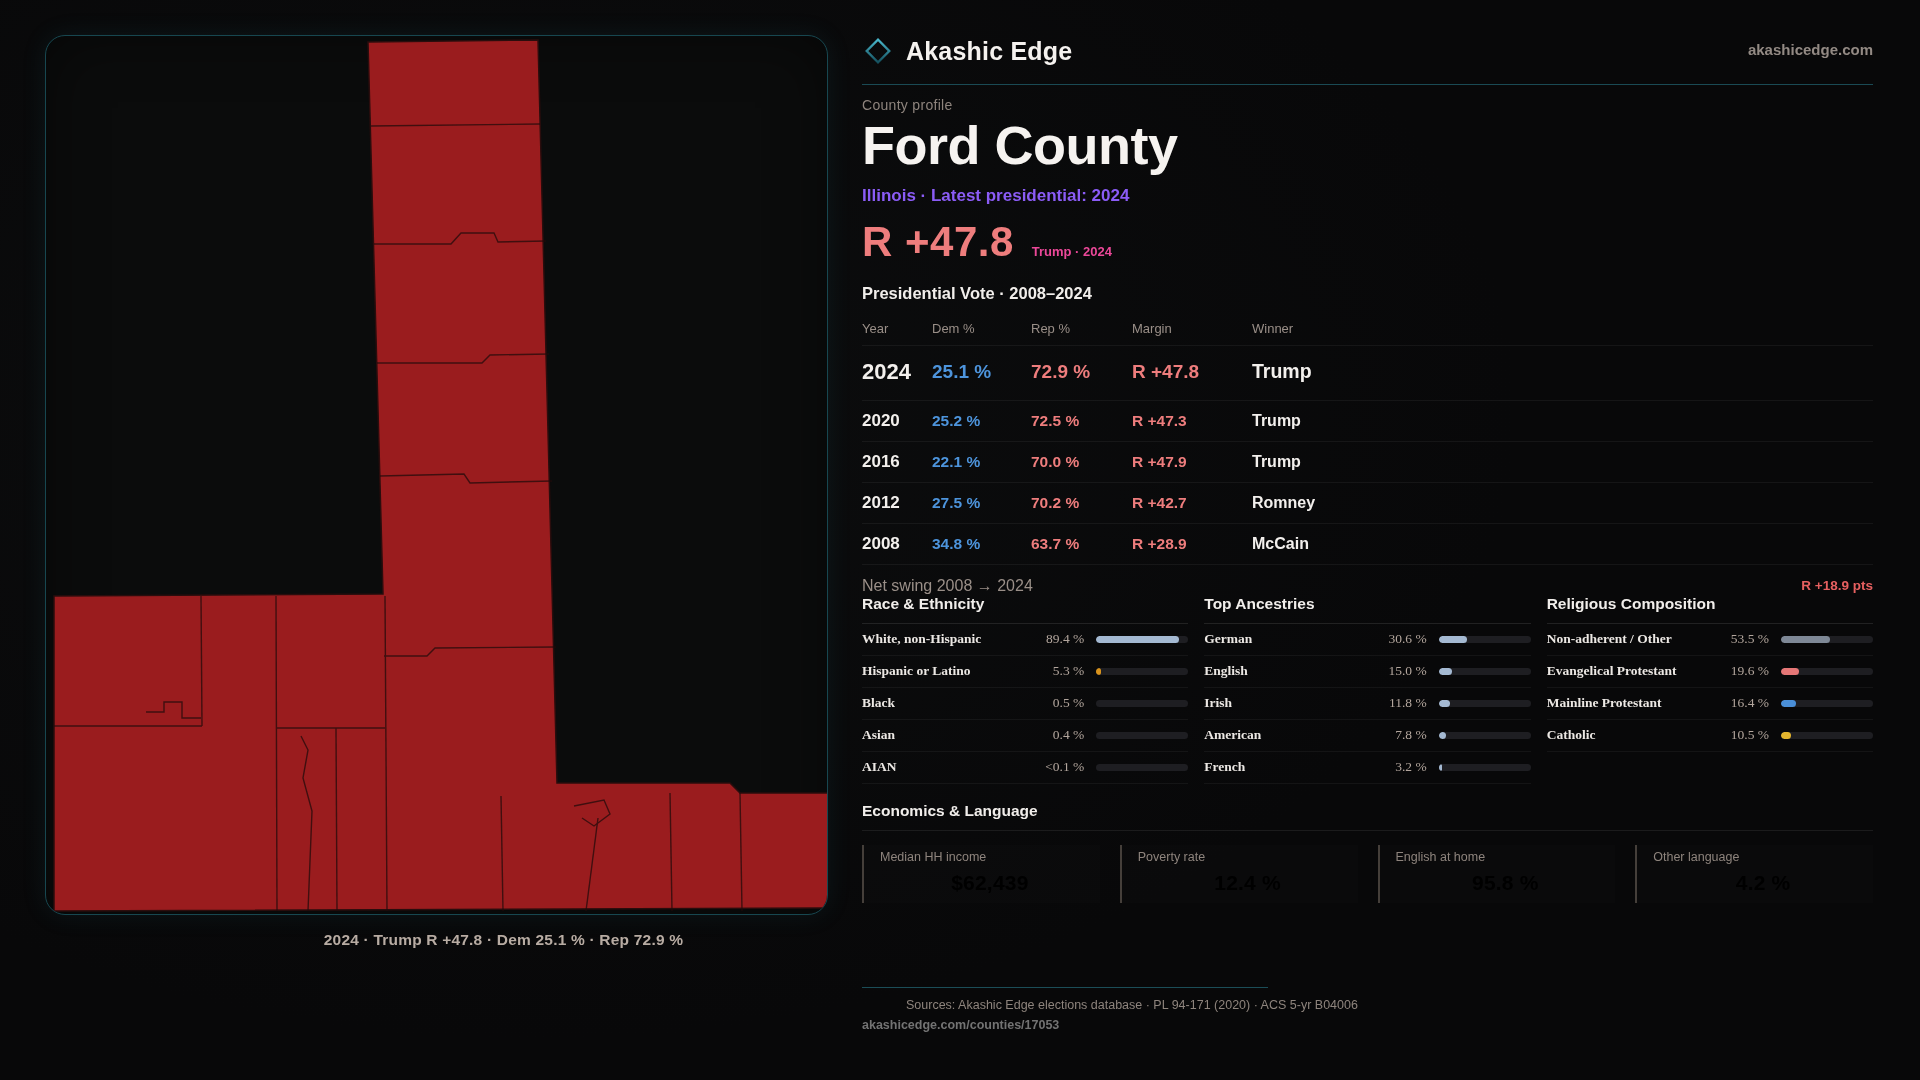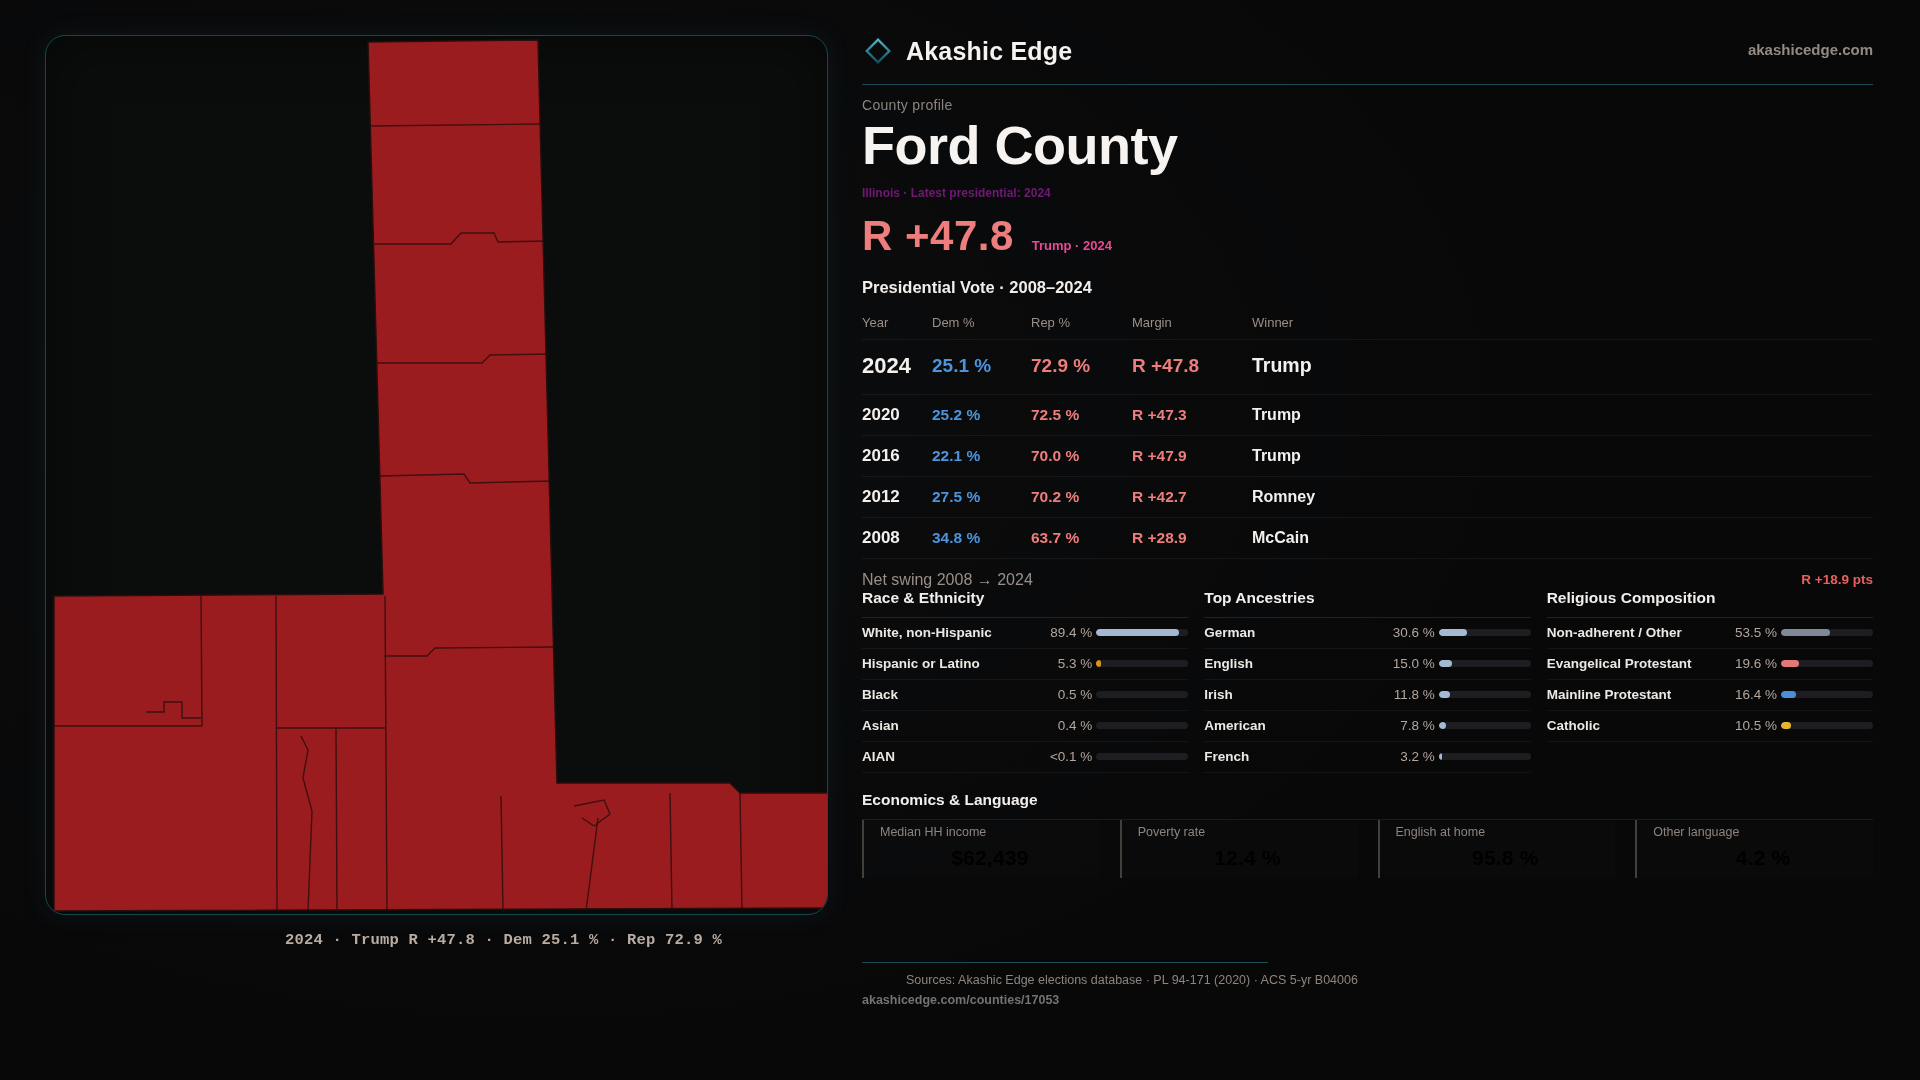--- a/index.html
+++ b/index.html
@@ -4,21 +4,21 @@
 <style>
   * { margin:0; padding:0; box-sizing:border-box; }
   html,body { width:1920px; height:1080px; overflow:hidden; }
   body {
     font-family: "Liberation Sans", "DejaVu Sans", sans-serif;
     background: radial-gradient(1400px 900px at 28% 38%, #0c0d0e 0%, #080809 70%);
     color:#f3f0ed;
     position:relative;
   }
   
-  .map-col { position:absolute; left:45px; top:35px; width:917px;font-family:Liberation Mono, monospace; }
+  .map-col { position:absolute; left:45px; top:35px; width:917px; }
   .map-panel {
     position:relative; width:783px; height:880px;
     background:#0b0c0c;
     border:1px solid #174750; border-radius:20px;
     box-shadow: 0 0 26px rgba(46,143,163,0.10), inset 0 0 60px rgba(0,0,0,0.45);
     overflow:hidden;
   }
   .map-panel svg { position:absolute; inset:0; }
   .county-fill { fill: var(--county, #9a1c1e); stroke:#2a0d0d; stroke-width:1.5; }
   .county-line { fill:none; stroke:#220b0b; stroke-width:1.4; opacity:0.75; }
@@ -28,21 +28,21 @@
   .content { position:absolute; left:862px; top:30px; width:1011px; }
 
   .brand-row { display:flex; align-items:center; height:42px; position:relative; }
   .brand-mark { display:flex; align-items:center; margin-right:12px; }
   .brand-name { font-size:25px; font-weight:800; letter-spacing:0.2px; color:#f5f2ef; }
   .brand-site { position:absolute; right:0; top:11px; font-size:15px; font-weight:600; color:#938a84; cursor:pointer; }
   .top-divider { margin-top:12px; height:1px; background:#1a4a54; }
 
   .eyebrow { margin-top:12px; font-size:14px; color:#8e847d; letter-spacing:0.3px; }
   .page-title { margin-top:4px; font-size:54px; font-weight:800; letter-spacing:-0.5px; color:#f6f3f0; line-height:1.05; }
-  .subtitle { margin-top:12px; font-size:12px; font-weight:600; color:#701a75; }
+  .subtitle { margin-top:12px; font-size:17px; font-weight:600; color:#8b5cf6; }
 
   .margin-row { margin-top:16px; display:flex; align-items:flex-end; gap:18px; }
   .margin-big { font-size:42px; font-weight:800; color:var(--pink,#ee7d7d); letter-spacing:0.5px; line-height:0.95; }
   .margin-note { font-size:13px; font-weight:700; color:#ec4899; padding-bottom:3px; }
 
   .table-title { margin-top:22px; font-size:16.5px; font-weight:700; color:#f1eeeb; }
 
   .vote-table { margin-top:12px; }
   .thead, .trow { display:grid; grid-template-columns:70px 99px 101px 120px 1fr; align-items:center; }
   .thead { font-size:13px; color:#9a8f88; padding:6px 0 9px 0; border-bottom:1px solid rgba(255,255,255,0.055); }
@@ -56,28 +56,28 @@
   .trow.latest .year { font-size:22px; font-weight:800; }
   .trow.latest .dem, .trow.latest .rep, .trow.latest .marg { font-size:19px; }
   .trow.latest .win { font-size:19.5px; font-weight:800; }
 
   .net-swing { display:flex; justify-content:space-between; align-items:center; padding-top:12px; }
   .net-swing-label { font-size:16px; color:#9a8f88; }
   .net-swing-value { font-size:13.5px; font-weight:700; color:var(--swing,#e66060); }
 
   .demo-grid { display:grid; grid-template-columns:1fr 1fr 1fr; column-gap:16px; }
   .demo-col-title { font-size:15.5px; font-weight:700; color:#f1eeeb; padding-bottom:10px; border-bottom:1px solid rgba(255,255,255,0.10); }
-  .demo-row { display:grid; grid-template-columns:1fr 64px 92px; column-gap:4px; align-items:center; padding:7.5px 0; border-bottom:1px solid rgba(255,255,255,0.05); }
+  .demo-row { display:grid; grid-template-columns:1fr 64px 92px; column-gap:12px; align-items:center; padding:7.5px 0; border-bottom:1px solid rgba(255,255,255,0.05);font-family:Liberation Serif, serif; }
   .demo-label { font-size:13.5px; font-weight:700; color:#ece8e4; white-space:nowrap; }
   .demo-value { font-size:13.5px; color:#b3a69d; text-align:right; white-space:nowrap; }
   .demo-track { height:7px; border-radius:4px; background:#1e1e22; position:relative; overflow:hidden; }
   .demo-fill { position:absolute; left:0; top:0; bottom:0; border-radius:4px; }
 
   .econ-title { margin-top:18px; font-size:15.5px; font-weight:700; color:#f1eeeb; padding-bottom:10px; border-bottom:1px solid rgba(255,255,255,0.08); }
-  .stats-row { display:grid; grid-template-columns:1fr 1fr 1fr 1fr; column-gap:20px; }
+  .stats-row { margin-top:14px; display:grid; grid-template-columns:1fr 1fr 1fr 1fr; column-gap:20px; }
   .stat-card { border-left:2px solid #453f3a; padding:5px 0 8px 16px; background:rgba(255,255,255,0.012); }
   .stat-label { font-size:12.5px; color:#8e847d; }
   .stat-value { margin-top:7px; font-size:21px; font-weight:700; color:#000000; letter-spacing:0.2px;text-align:center; }
 
   .footer { margin-top:84px; }
   .footer-divider { width:406px; height:1px; background:#1b4d57; }
   .footer-sources { margin-top:10px; font-size:12.5px; color:#8e847d;margin-left:44px; }
   .footer-url { margin-top:6px; font-size:12.5px; font-weight:700; color:#737373; cursor:pointer; }
 </style>
 </head>

